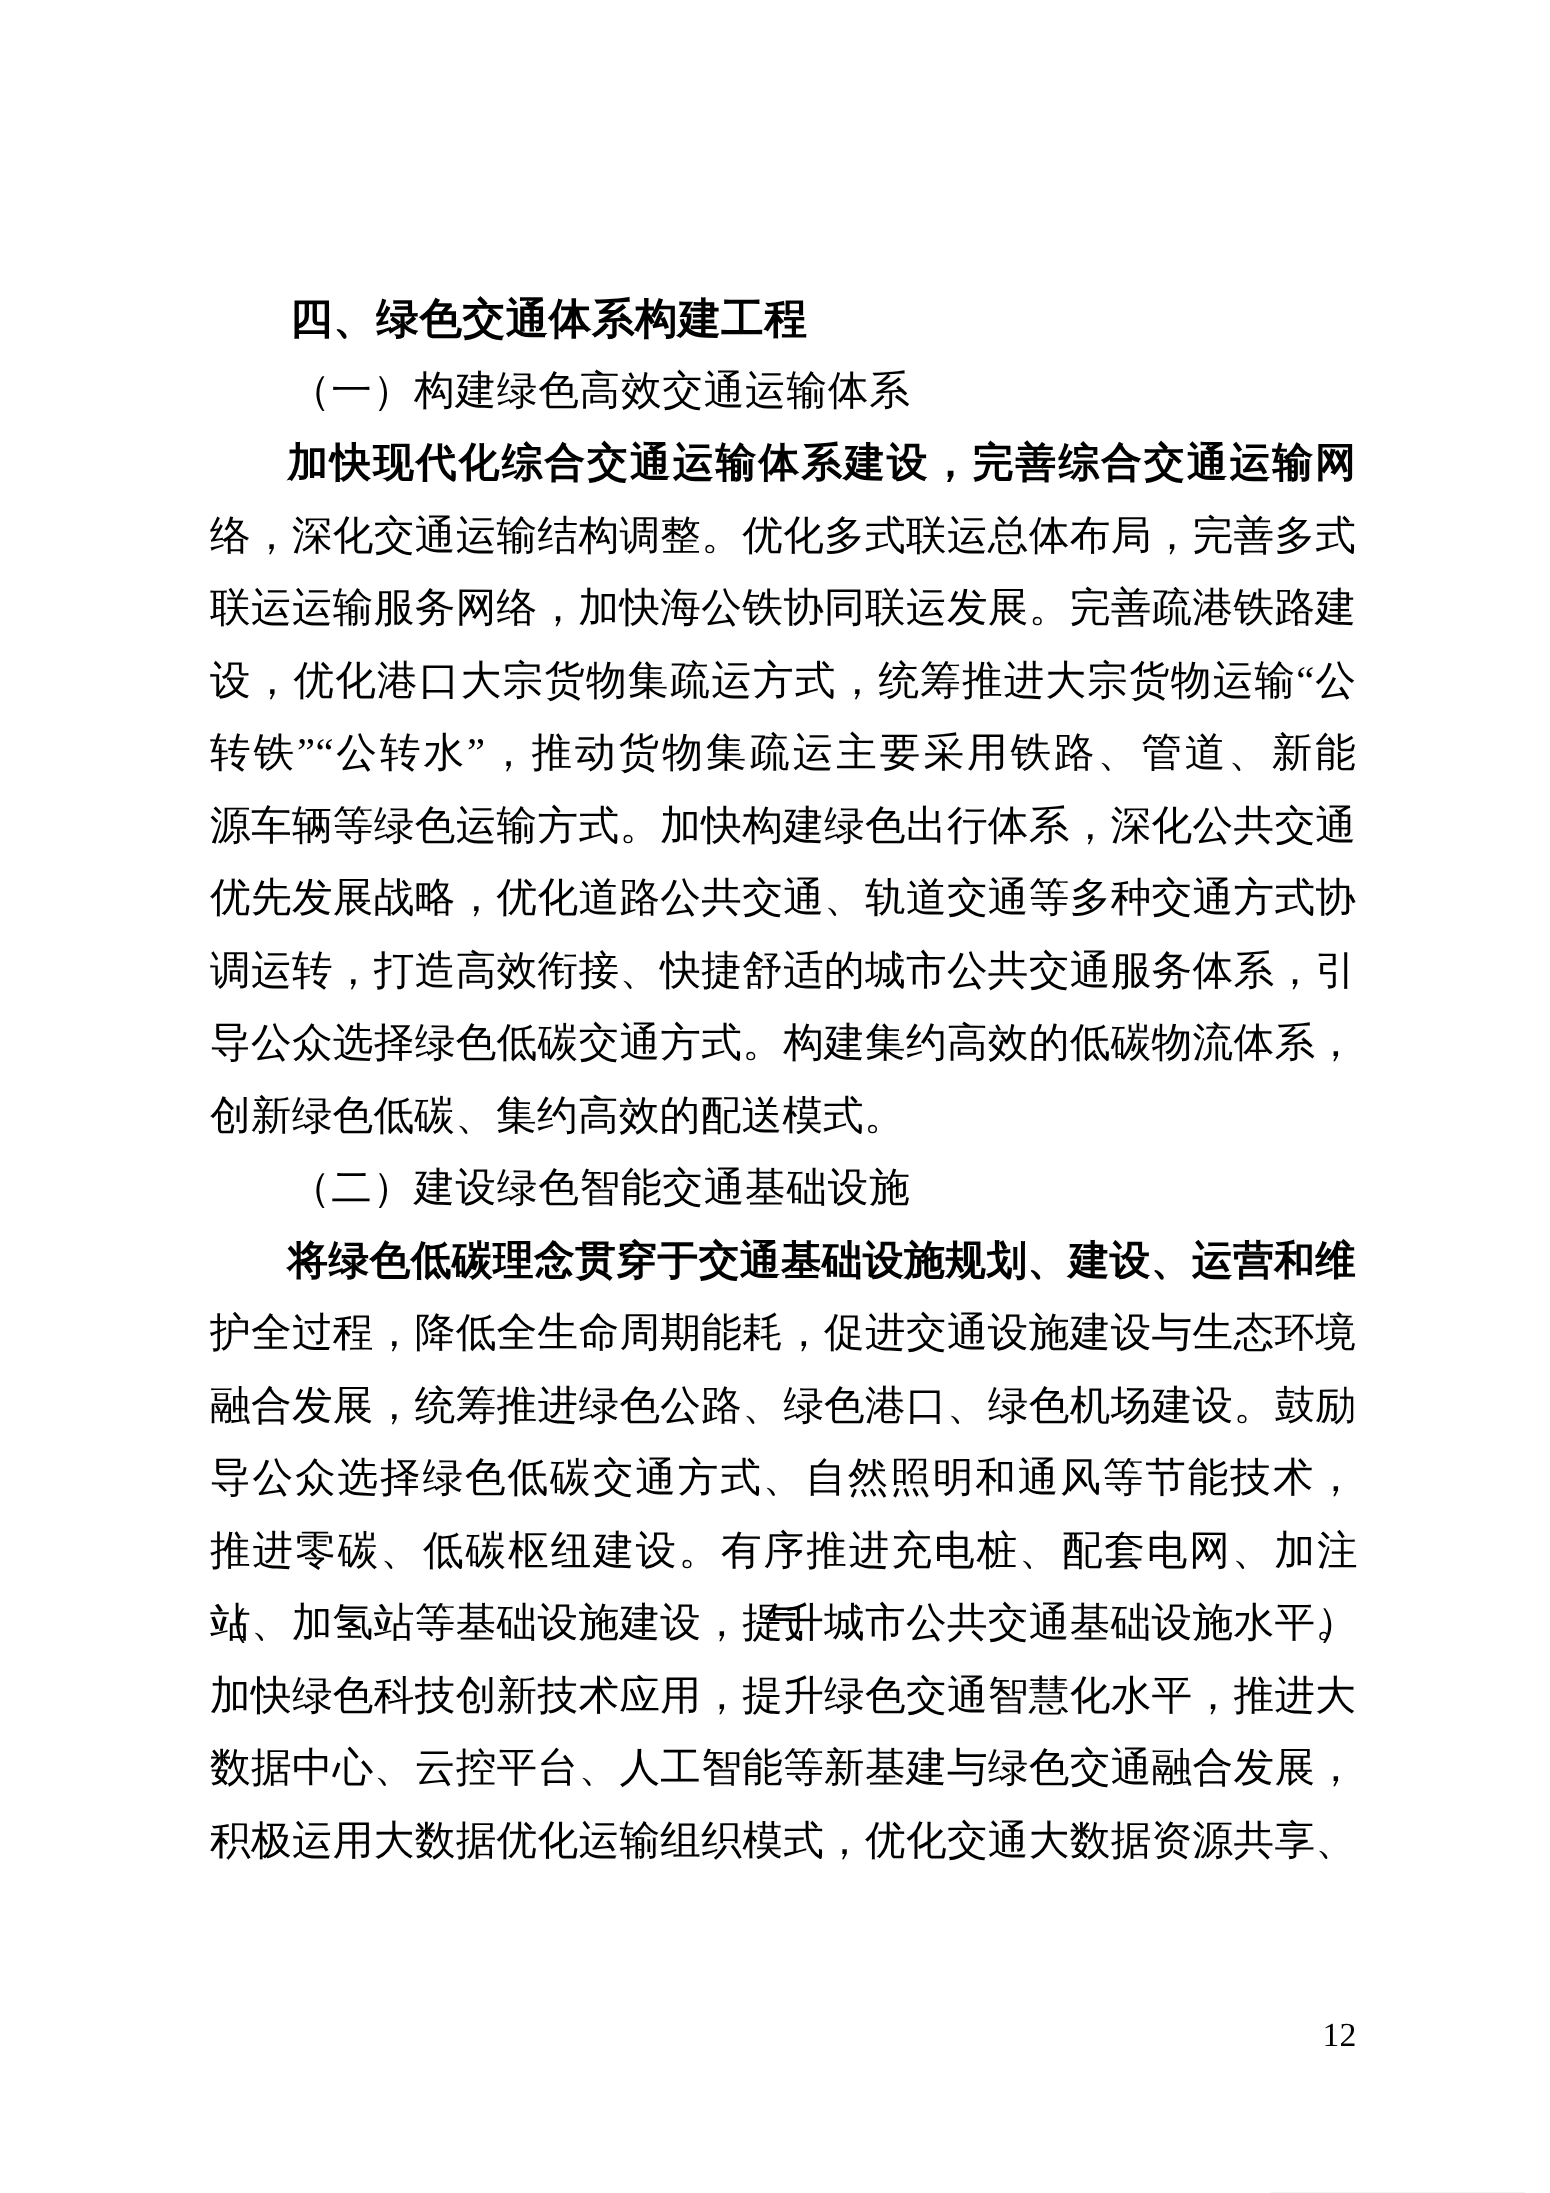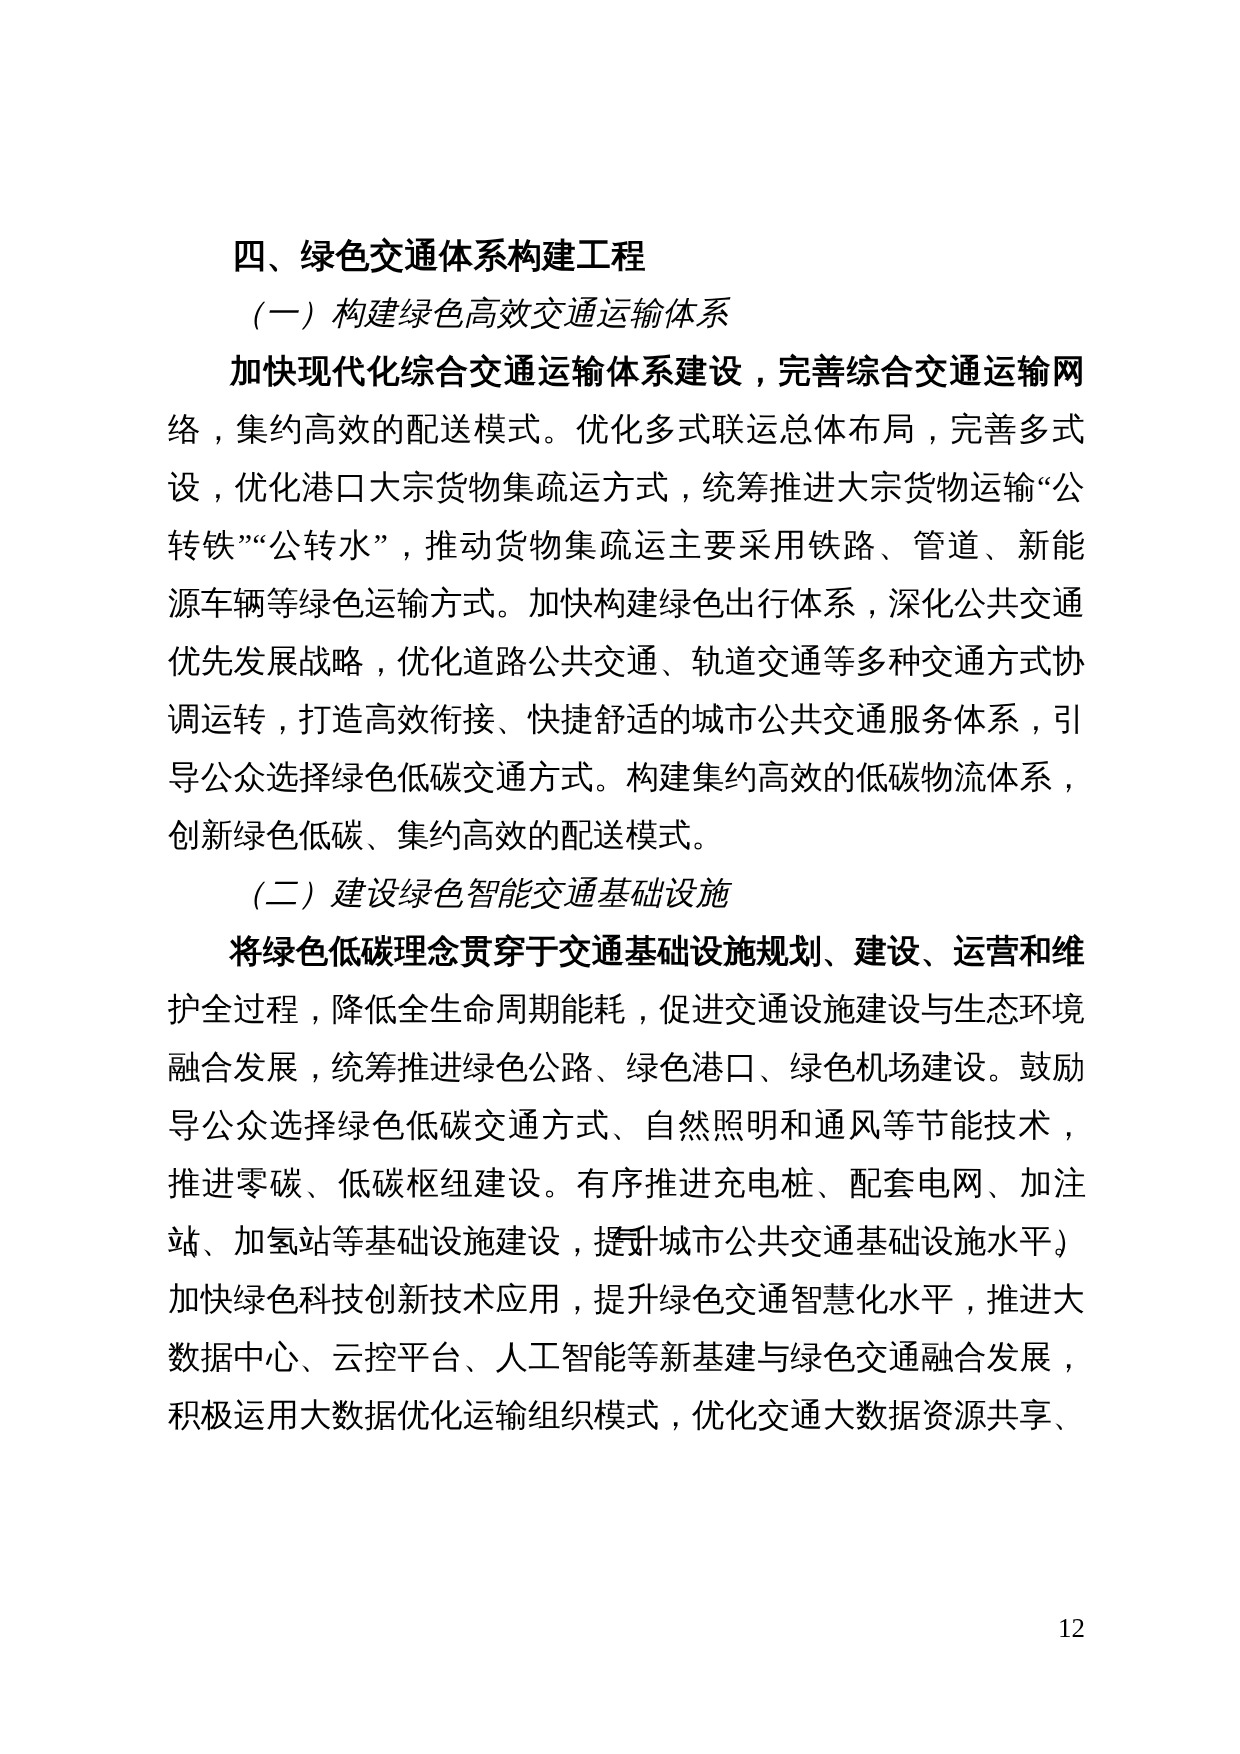--- a/index.html
+++ b/index.html
@@ -40,21 +40,20 @@
     padding-left: 64px;
     letter-spacing: 0.5px;
     text-align: center;
     text-align-last: left;
   }
   .line.subheading {
     padding-left: 64px;
     letter-spacing: 0.6px;
     text-align: center;
     text-align-last: left;
-    font-style: italic;
   }
   .line.first {
     padding-left: 62px;
     white-space: normal;
     font-weight: bold;
   }
   .line.full {
     white-space: normal;
   }
   .line.full-tight {
@@ -78,21 +77,22 @@
   }
 </style>
 </head>
 <body>
 
 <div class="page">
   <div class="text-column" id="text-column">
       <div class="line heading">四、绿色交通体系构建工程</div>
       <div class="line subheading">（一）构建绿色高效交通运输体系</div>
       <div class="line first">加快现代化综合交通运输体系建设，完善综合交通运输网</div>
-      <div class="line full">络，集约高效的配送模式。优化多式联运总体布局，完善多式</div>
+      <div class="line full">络，深化交通运输结构调整。优化多式联运总体布局，完善多式</div>
+      <div class="line full">联运运输服务网络，加快海公铁协同联运发展。完善疏港铁路建</div>
       <div class="line full">设，优化港口大宗货物集疏运方式，统筹推进大宗货物运输“公</div>
       <div class="line full">转铁”“公转水”，推动货物集疏运主要采用铁路、管道、新能</div>
       <div class="line full">源车辆等绿色运输方式。加快构建绿色出行体系，深化公共交通</div>
       <div class="line full">优先发展战略，优化道路公共交通、轨道交通等多种交通方式协</div>
       <div class="line full">调运转，打造高效衔接、快捷舒适的城市公共交通服务体系，引</div>
       <div class="line full">导公众选择绿色低碳交通方式。构建集约高效的低碳物流体系，</div>
       <div class="line end">创新绿色低碳、集约高效的配送模式。</div>
       <div class="line subheading">（二）建设绿色智能交通基础设施</div>
       <div class="line first">将绿色低碳理念贯穿于交通基础设施规划、建设、运营和维</div>
       <div class="line full">护全过程，降低全生命周期能耗，促进交通设施建设与生态环境</div>

